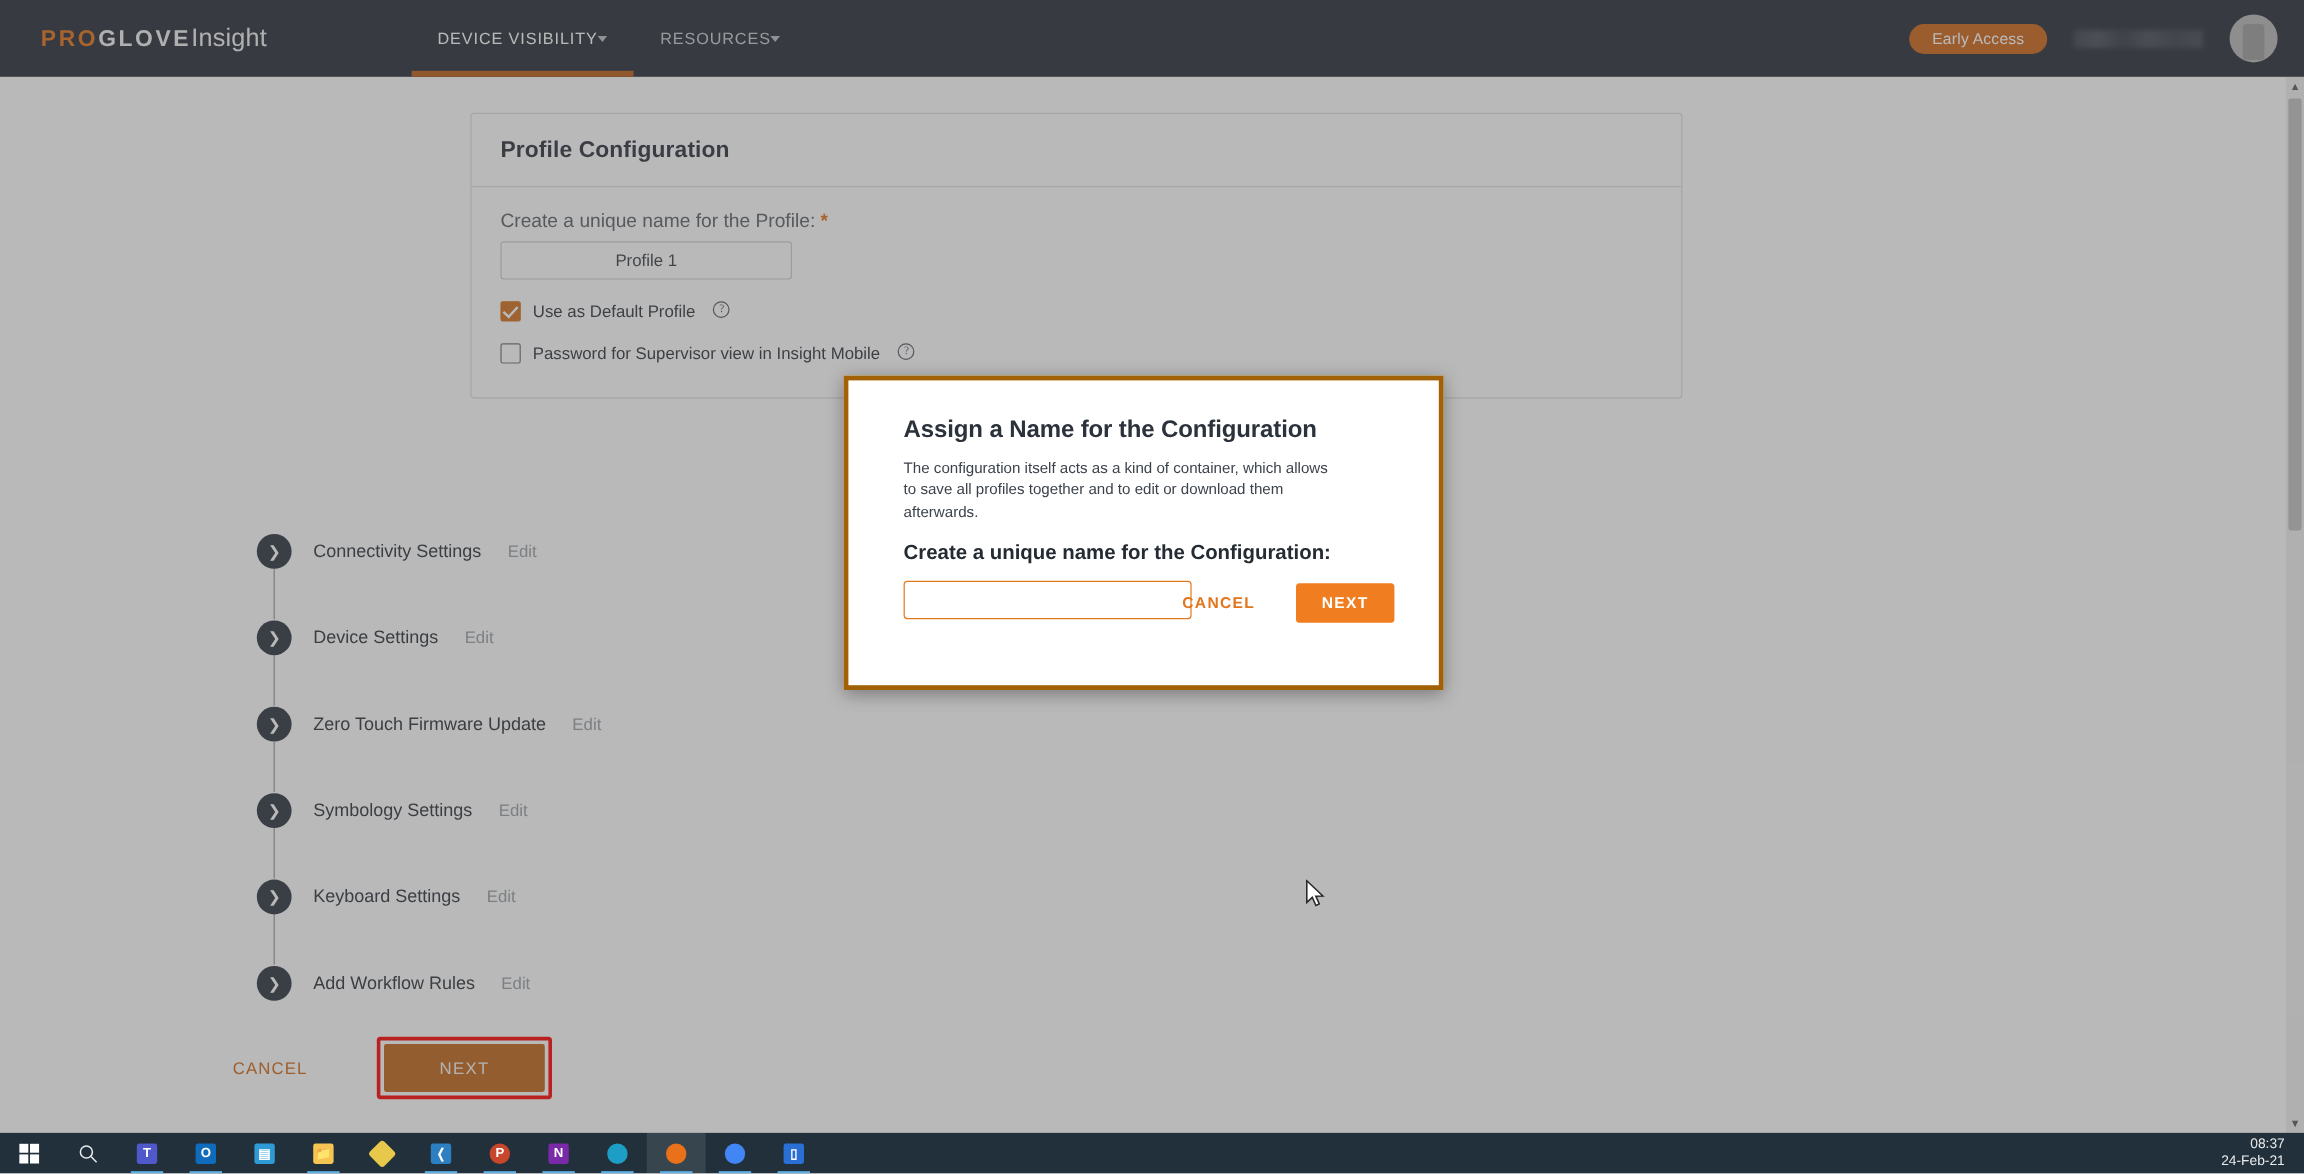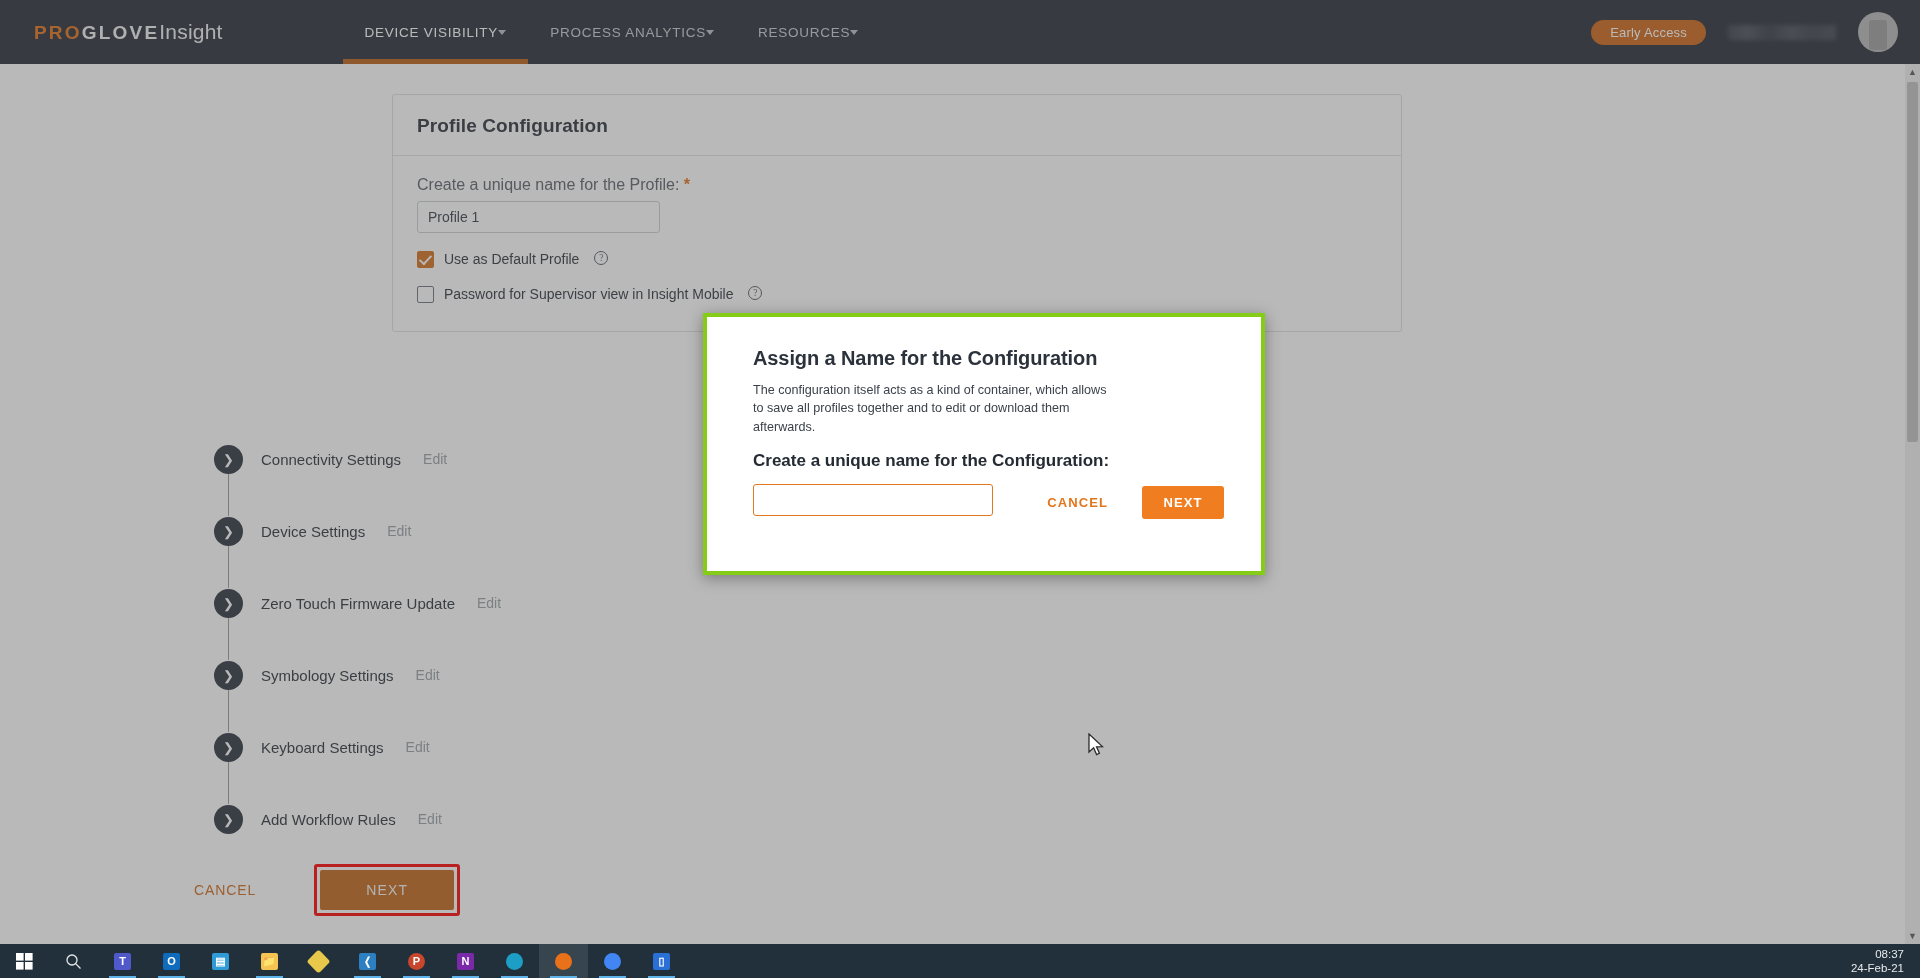--- a/index.html
+++ b/index.html
@@ -109,20 +109,21 @@
 
   .field-label { font-size: 16px; color: #5c6168; margin-bottom: 7px; }
   .req { color: #e2721a; font-weight: 700; }
   .text-input {
     width: 243px; height: 32px;
     border: 1px solid #ccd0d4; border-radius: 3px;
     background: #ffffff; padding: 4px 10px;
     font-size: 14px; color: #3a4049;
     font-family: "Liberation Sans", sans-serif;
     outline: none;
+    text-align: center;
   }
 
   .cb-row { display: flex; gap: 10px; margin-top: 18px; }
   .cb {
     width: 17px; height: 17px; border-radius: 2px;
     border: 1.6px solid #6e747c; background: #ffffff;
     display: flex; align-items: center; justify-content: center;
     flex: 0 0 auto; cursor: pointer;
   }
   .cb.checked { background: #d2701d; border-color: #d2701d; }
@@ -181,23 +182,23 @@
   
   #overlay {
     position: absolute; top: 0; left: 0; width: 1920px; height: 944px;
     background: rgba(80,80,80,0.40);
     z-index: 50;
   }
 
   
   #modal {
     position: absolute; left: 703px; top: 313px;
-    width: 562px; height: 262px;
+    width: 500px; height: 262px;
     background: #ffffff;
-    border: 4px solid #84cc16;
+    border: 4px solid #a16207;
     z-index: 60;
     box-shadow: 0 3px 14px rgba(0,0,0,.35);
   }
   .modal-inner { padding: 30px 46px 0 46px; }
   .modal-title { font-size: 20px; color: #2b323b; font-weight: 700; letter-spacing: -.1px; }
   .modal-desc { font-size: 12.6px; color: #3b424b; line-height: 1.45; margin-top: 11px; width: 360px; }
   .modal-sub { font-size: 17px; color: #252b33; font-weight: 700; margin-top: 15px; }
   .modal-input {
     margin-top: 13px; width: 240px; height: 32px;
     border: 1.6px solid #e2791f; border-radius: 3px;
@@ -259,24 +260,20 @@
       <span class="brand-glove">GLOVE</span>
       <span class="brand-insight">Insight</span>
     </div>
 
     <div class="navmenu">
       <div class="navitem active">
         <span>DEVICE VISIBILITY</span>
         <span class="caret"></span>
       </div>
       <div class="navitem">
-        <span>PROCESS ANALYTICS</span>
-        <span class="caret"></span>
-      </div>
-      <div class="navitem">
         <span>RESOURCES</span>
         <span class="caret"></span>
       </div>
     </div>
 
     <div class="nav-right">
       <button class="early-access">Early Access</button>
       <div class="user-blur"></div>
       <div class="avatar"></div>
     </div>

